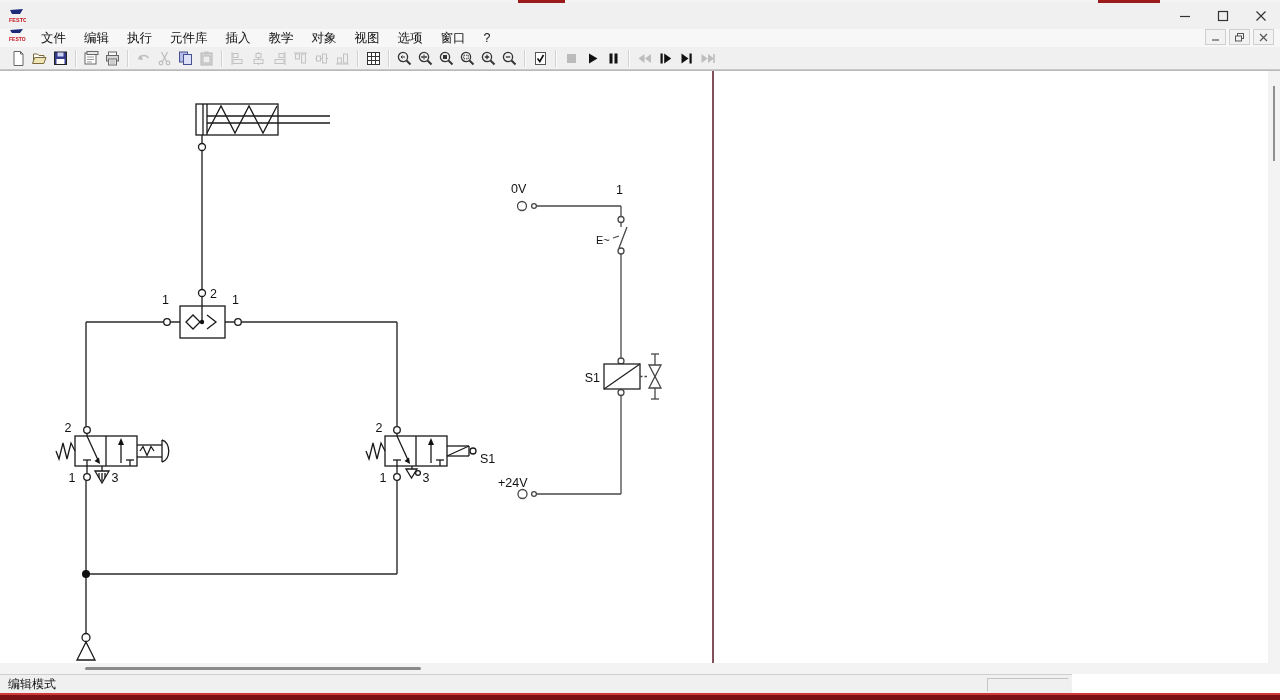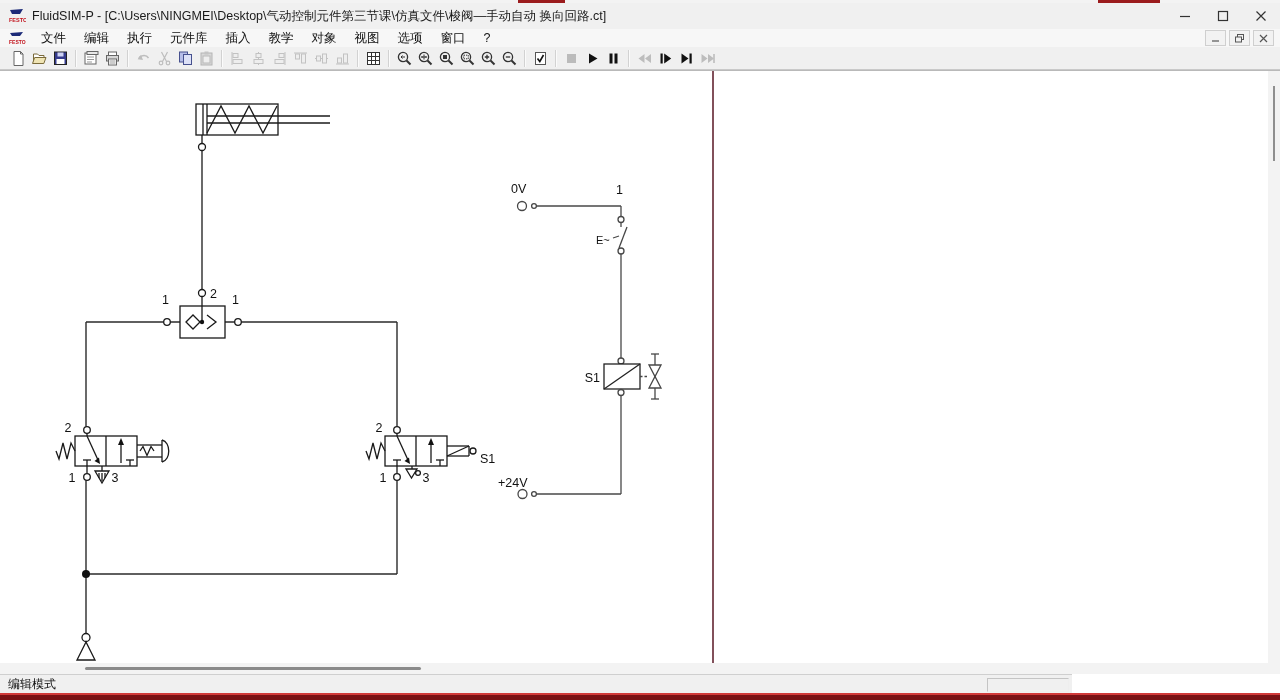--- a/index.html
+++ b/index.html
@@ -13,21 +13,21 @@
     display:flex;align-items:center;border-bottom:1px solid #e3e3e3;}
   .app-logo{width:18px;height:16px;margin:0 6px 0 8px;position:relative;flex:0 0 auto;}
   .app-logo svg{display:block;}
   .title-text{font-size:12.5px;color:#1a1a1a;white-space:nowrap;}
   .win-controls{margin-left:auto;display:flex;align-items:center;height:100%;}
   .win-btn{width:38px;height:100%;display:flex;align-items:center;justify-content:center;
     color:#333;font-size:13px;}
   .win-btn svg{display:block;}
   
   .menubar{position:absolute;left:0;top:29px;width:1280px;height:18px;background:#f7f7f7;
-    display:flex;align-items:center;border-bottom:1px solid #e8e8e8;}
+    display:flex;border-bottom:1px solid #e8e8e8;}
   .menu-item{font-size:12.5px;color:#111;padding:0 9px;line-height:18px;}
   .mdi-controls{margin-left:auto;display:flex;gap:3px;margin-right:6px;}
   .mdi-btn{width:19px;height:14px;border:1px solid #cfcfcf;background:#f2f2f2;display:flex;
     align-items:center;justify-content:center;}
   .mdi-btn svg{display:block;}
   
   .toolbar{position:absolute;left:0;top:47px;width:1280px;height:23px;background:#f0f0f0;
     border-bottom:1px solid #c9c9c9;display:flex;align-items:center;padding-left:8px;box-sizing:border-box;}
   .tbtn{width:21px;height:20px;display:flex;align-items:center;justify-content:center;flex:0 0 auto;}
   .tsep{width:1px;height:17px;background:#d2d2d2;border-right:1px solid #fbfbfb;margin:0 4px;flex:0 0 auto;}
@@ -61,21 +61,20 @@
     <div class="seg" style="left:1098px;width:62px;"></div>
   </div>
 
   <div class="titlebar">
     <span class="app-logo">
       <svg width="18" height="16" viewBox="0 0 18 16">
         <path d="M2 2l13-1-3 5H4z" fill="#1c2a78"></path>
         <text x="1" y="14" font-size="5.5" font-weight="bold" fill="#c2131c">FESTO</text>
       </svg>
     </span>
-    <span class="title-text">FluidSIM-P - [C:\Users\NINGMEI\Desktop\气动控制元件第三节课\仿真文件\梭阀—手动自动 换向回路.ct]</span>
     <div class="win-controls">
       <div class="win-btn">
         <svg width="12" height="12" viewBox="0 0 12 12">
             <line x1="1" y1="6.5" x2="11" y2="6.5" stroke="#333" stroke-width="1.2"></line>
           </svg>
       </div>
       <div class="win-btn">
         <svg width="12" height="12" viewBox="0 0 12 12">
             <rect x="1.5" y="1.5" width="9" height="9" fill="none" stroke="#333" stroke-width="1.2"></rect>
           </svg>

